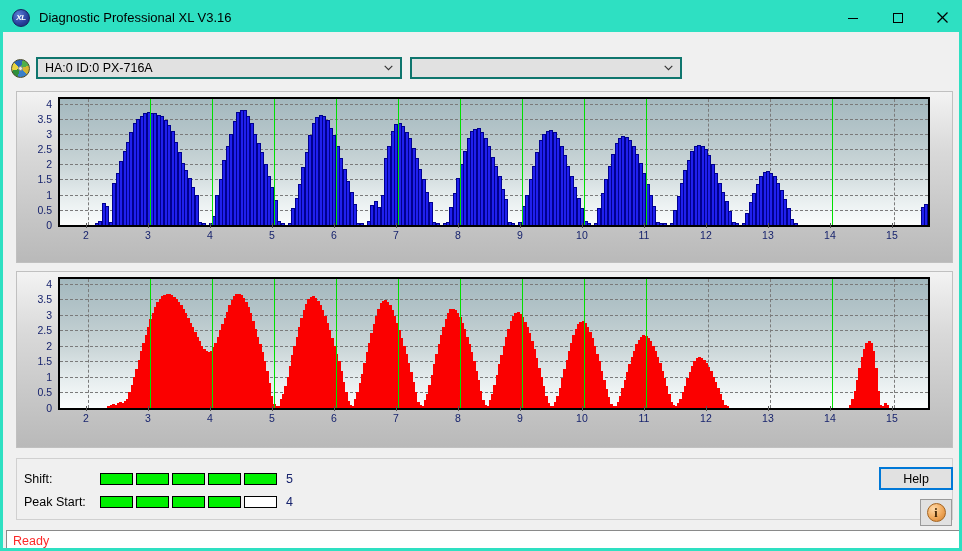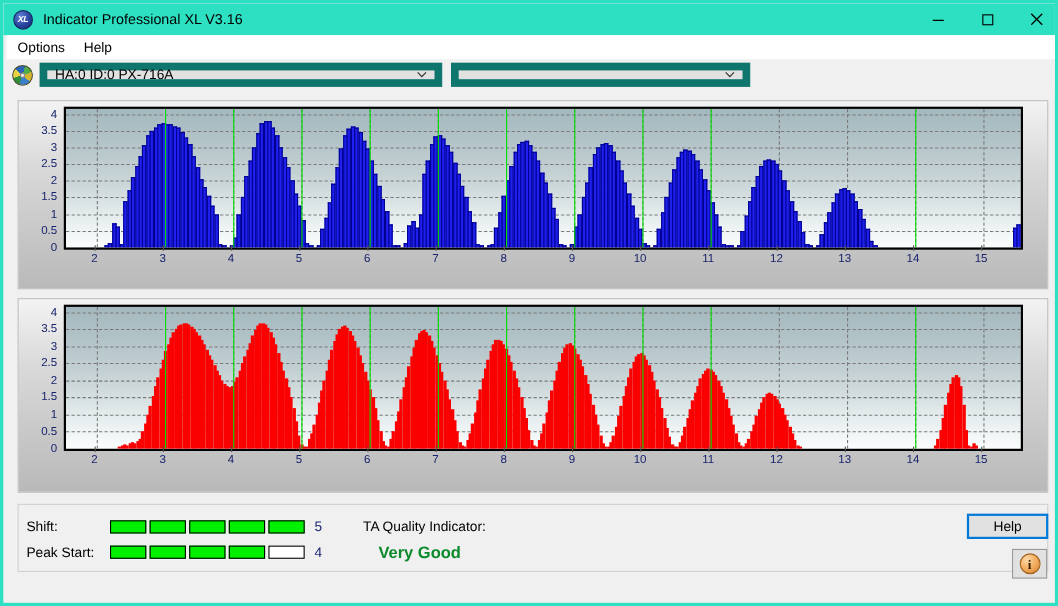--- a/index.html
+++ b/index.html
@@ -118,21 +118,21 @@
     width: 5px; height: 5px;
     margin: -2.5px 0 0 -2.5px;
     background: #e9e9e2;
     border-radius: 50%;
     border: 1px solid #888;
     box-sizing: border-box;
   }
   .combo {
     height: 22px;
     background: #e1e1e1;
-    border: 7px solid #0f766e;
+    border: 2px solid #0f766e;
     box-sizing: border-box;
     display: flex;
     align-items: center;
     position: relative;
   }
   .combo .combo-label {
     padding-left: 7px;
     font-size: 12.5px;
     color: #000;
     white-space: nowrap;
@@ -363,45 +363,41 @@
     color: #fc2828;
   }
 </style>
 </head>
 <body>
 
 <div id="app">
 
   <div class="titlebar">
     <div class="title-icon">XL</div>
-    <div class="title-text">Indicator Professional XL V3.16</div>
+    <div class="title-text">Diagnostic Professional XL V3.16</div>
     <div class="win-btns">
       <div class="win-btn">
         <svg width="12" height="12" viewBox="0 0 12 12">
             <line x1="1" y1="6.5" x2="11" y2="6.5" stroke="#000" stroke-width="1"></line>
           </svg>
       </div>
       <div class="win-btn">
         <svg width="12" height="12" viewBox="0 0 12 12">
             <rect x="1.5" y="1.5" width="9" height="9" fill="none" stroke="#000" stroke-width="1"></rect>
           </svg>
       </div>
       <div class="win-btn">
         <svg width="13" height="13" viewBox="0 0 13 13">
             <line x1="1.5" y1="1.5" x2="11.5" y2="11.5" stroke="#000" stroke-width="1.2"></line>
             <line x1="11.5" y1="1.5" x2="1.5" y2="11.5" stroke="#000" stroke-width="1.2"></line>
           </svg>
       </div>
     </div>
   </div>
 
-  <div class="menubar">
-    <div class="menu-item">Options</div>
-    <div class="menu-item">Help</div>
-  </div>
 
   <div class="selrow">
     <div class="disc-icon"></div>
     <div class="combo" id="combo-drive">
       <div class="combo-label">HA:0 ID:0  PX-716A</div>
       <span class="chev">
         <svg width="9" height="6" viewBox="0 0 9 6">
             <polyline points="0.7,0.8 4.5,4.6 8.3,0.8" fill="none" stroke="#333" stroke-width="1.1"></polyline>
           </svg>
       </span>
@@ -1086,25 +1082,24 @@
       <div class="meter">
           <div class="seg on"></div>
           <div class="seg on"></div>
           <div class="seg on"></div>
           <div class="seg on"></div>
           <div class="seg"></div>
         </div>
       <div class="meter-value">4</div>
     </div>
 
-    <div id="ta-block">
-      <div id="ta-label">TA Quality Indicator:</div>
-      <div id="ta-value">Very Good</div>
-    </div>
 
     <div id="start-button">Help</div>
     <div id="info-button">
       <div class="info-circle">i</div>
     </div>
   </div>
 
+  <div id="statusbar">
+    <div id="status-text">Ready</div>
+  </div>
 
 </div>
 
 </body></html>

